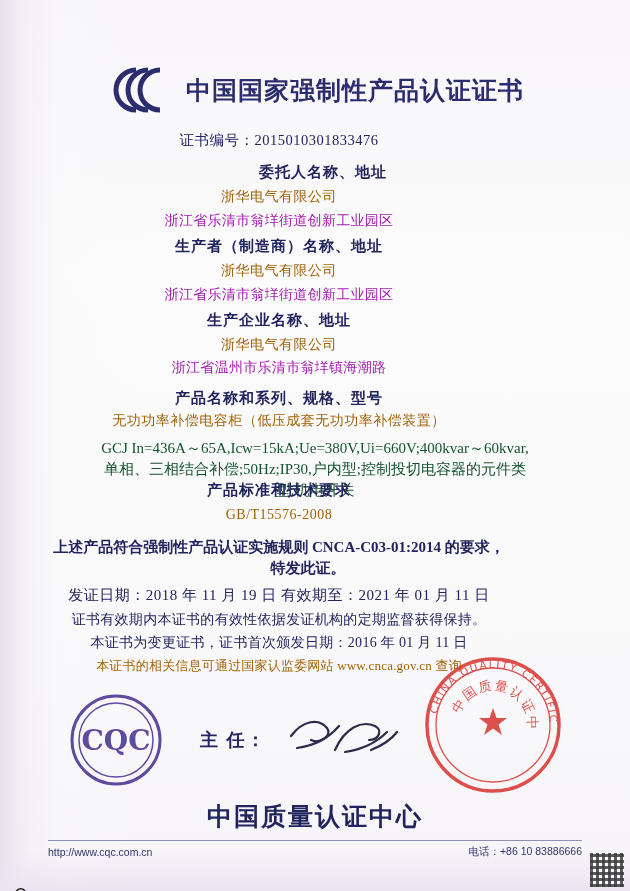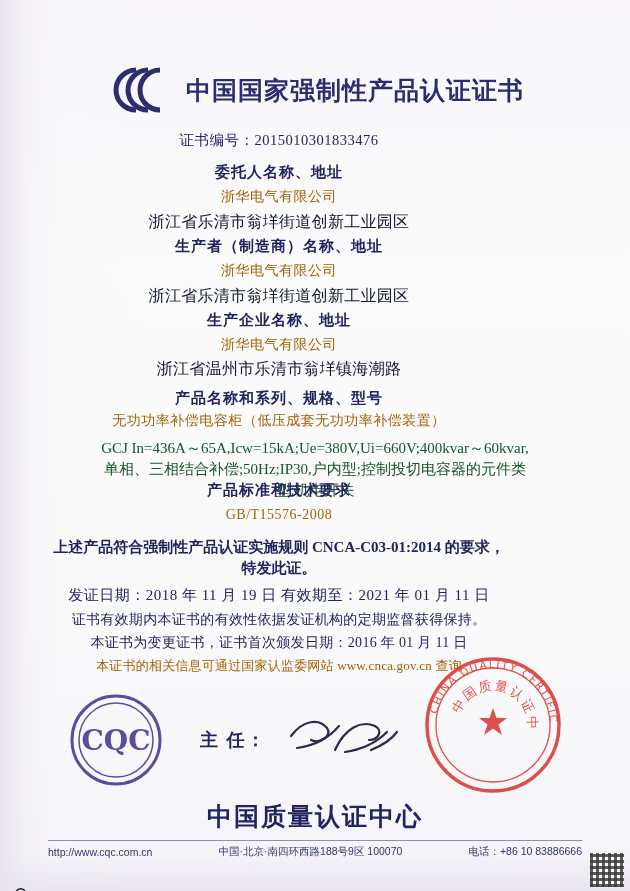--- a/index.html
+++ b/index.html
@@ -87,41 +87,41 @@
     font-size: 15px;
     color: #22245e;
     letter-spacing: 1px;
   }
   .sec-value {
     font-size: 14px;
     color: #a16207;
     letter-spacing: 0.5px;
   }
   .sec-value-sm {
-    font-size: 16px;
-    color: #0f172a;
+    font-size: 14px;
+    color: #a21caf;
     letter-spacing: 0.3px;
   }
 
-  .r-1  { top: 163px; }
+  .r-1  { top: 163px; margin-left: 44px; }
   .r-2  { top: 188px; }
   .r-3  { top: 212px; }
   .r-4  { top: 237px; }
   .r-5  { top: 262px; }
   .r-6  { top: 286px; }
   .r-7  { top: 311px; }
   .r-8  { top: 336px; }
   .r-9  { top: 359px; }
   .r-10 { top: 389px; }
   .r-11 { top: 412px; }
   .r-12 { top: 438px; }
   .r-14 { top: 481px; }
   .r-15 { top: 507px; }
   .r-16 { top: 538px; }
-  .r-17 { top: 559px; }
+  .r-17 { top: 559px; margin-left: 29px; }
   .r-18 { top: 586px; }
   .r-19 { top: 611px; }
   .r-20 { top: 634px; }
   .r-21 { top: 657px; }
 
   .prod-spec {
     font-size: 15px;
     line-height: 21px;
     color: #14532d;
     left: 95px;
@@ -354,21 +354,20 @@
           <polygon points="75,58 78.5,68 89,68 80.5,74.5 84,85 75,78.5 66,85 69.5,74.5 61,68 71.5,68"></polygon>
         </g>
       </svg>
     </div>
 
     <div class="org-name">中国质量认证中心</div>
 
     <div class="footer-rule"></div>
     <div class="footer">
       <span>http://www.cqc.com.cn</span>
-      <span class="footer-center">中国·北京·南四环西路188号9区  100070</span>
       <span>电话：+86 10 83886666</span>
     </div>
 
     <div class="serial">
       <span class="serial-q">Q</span>
       <span class="serial-num">2055403</span>
     </div>
     <div class="qr-mark"></div>
 
   </div>

